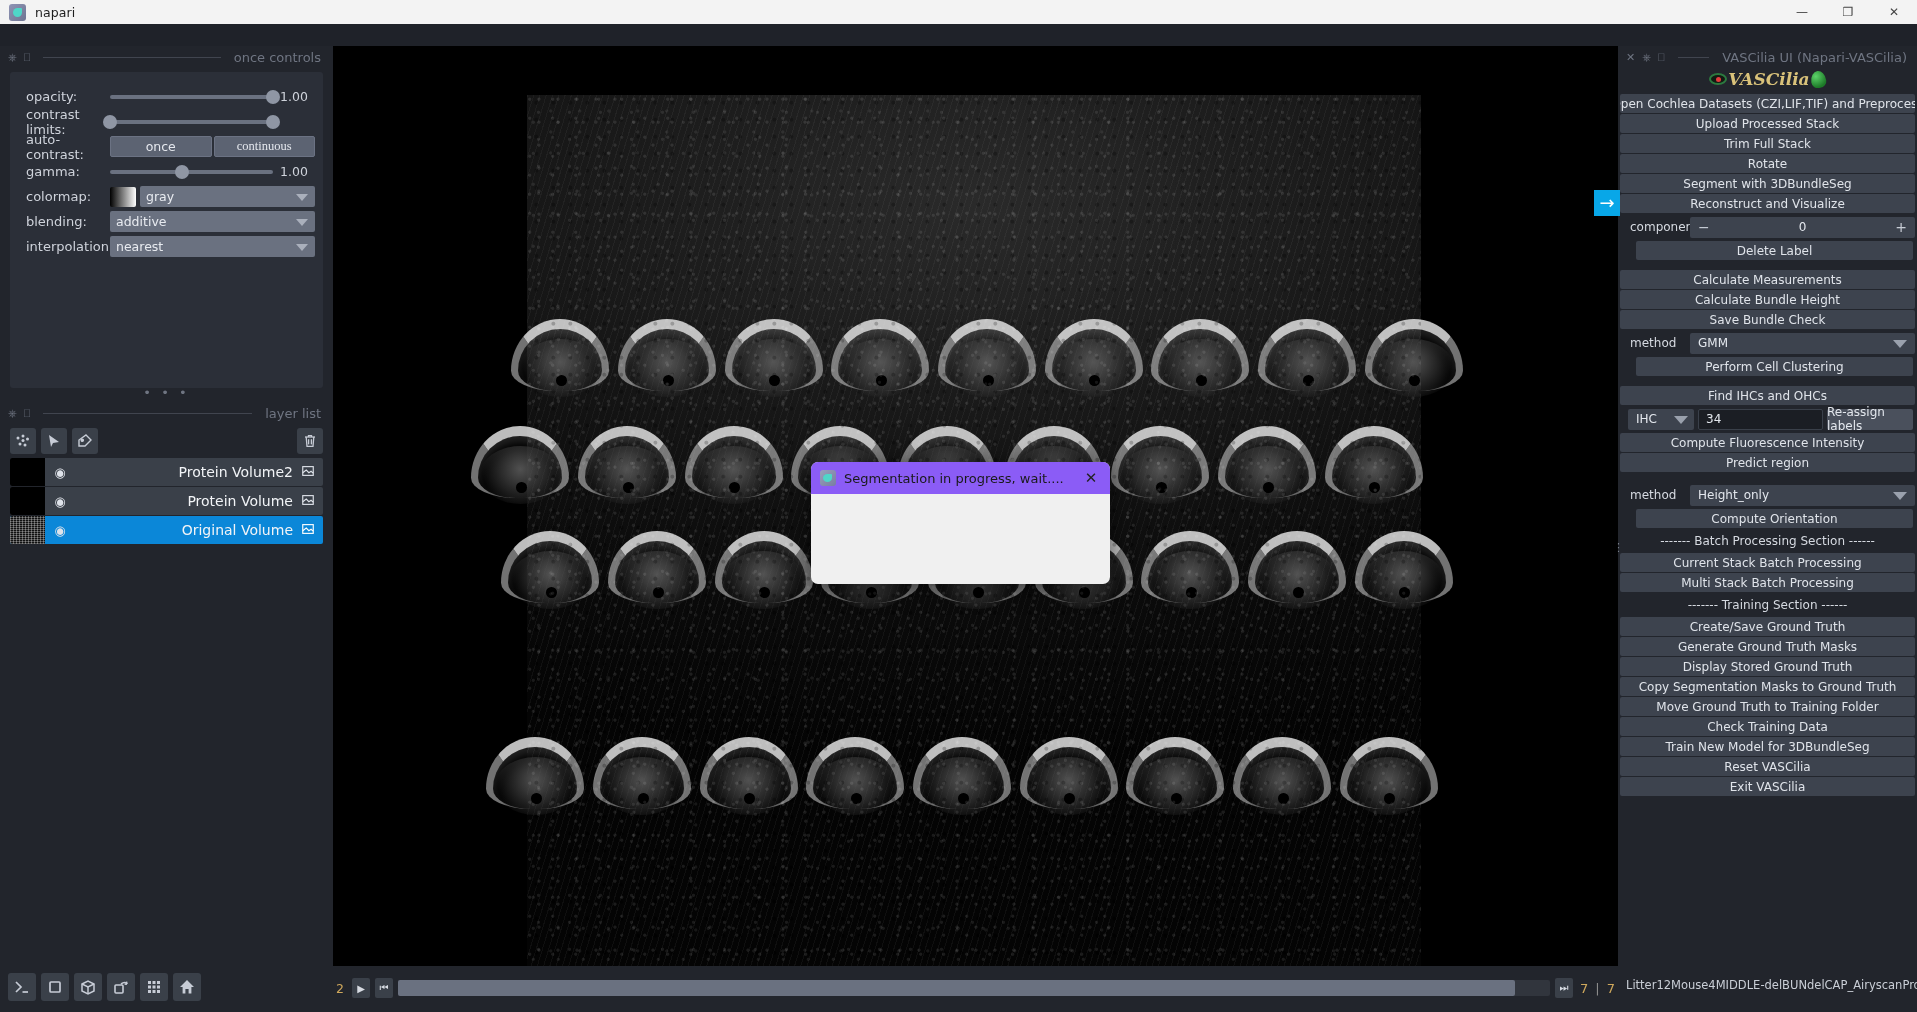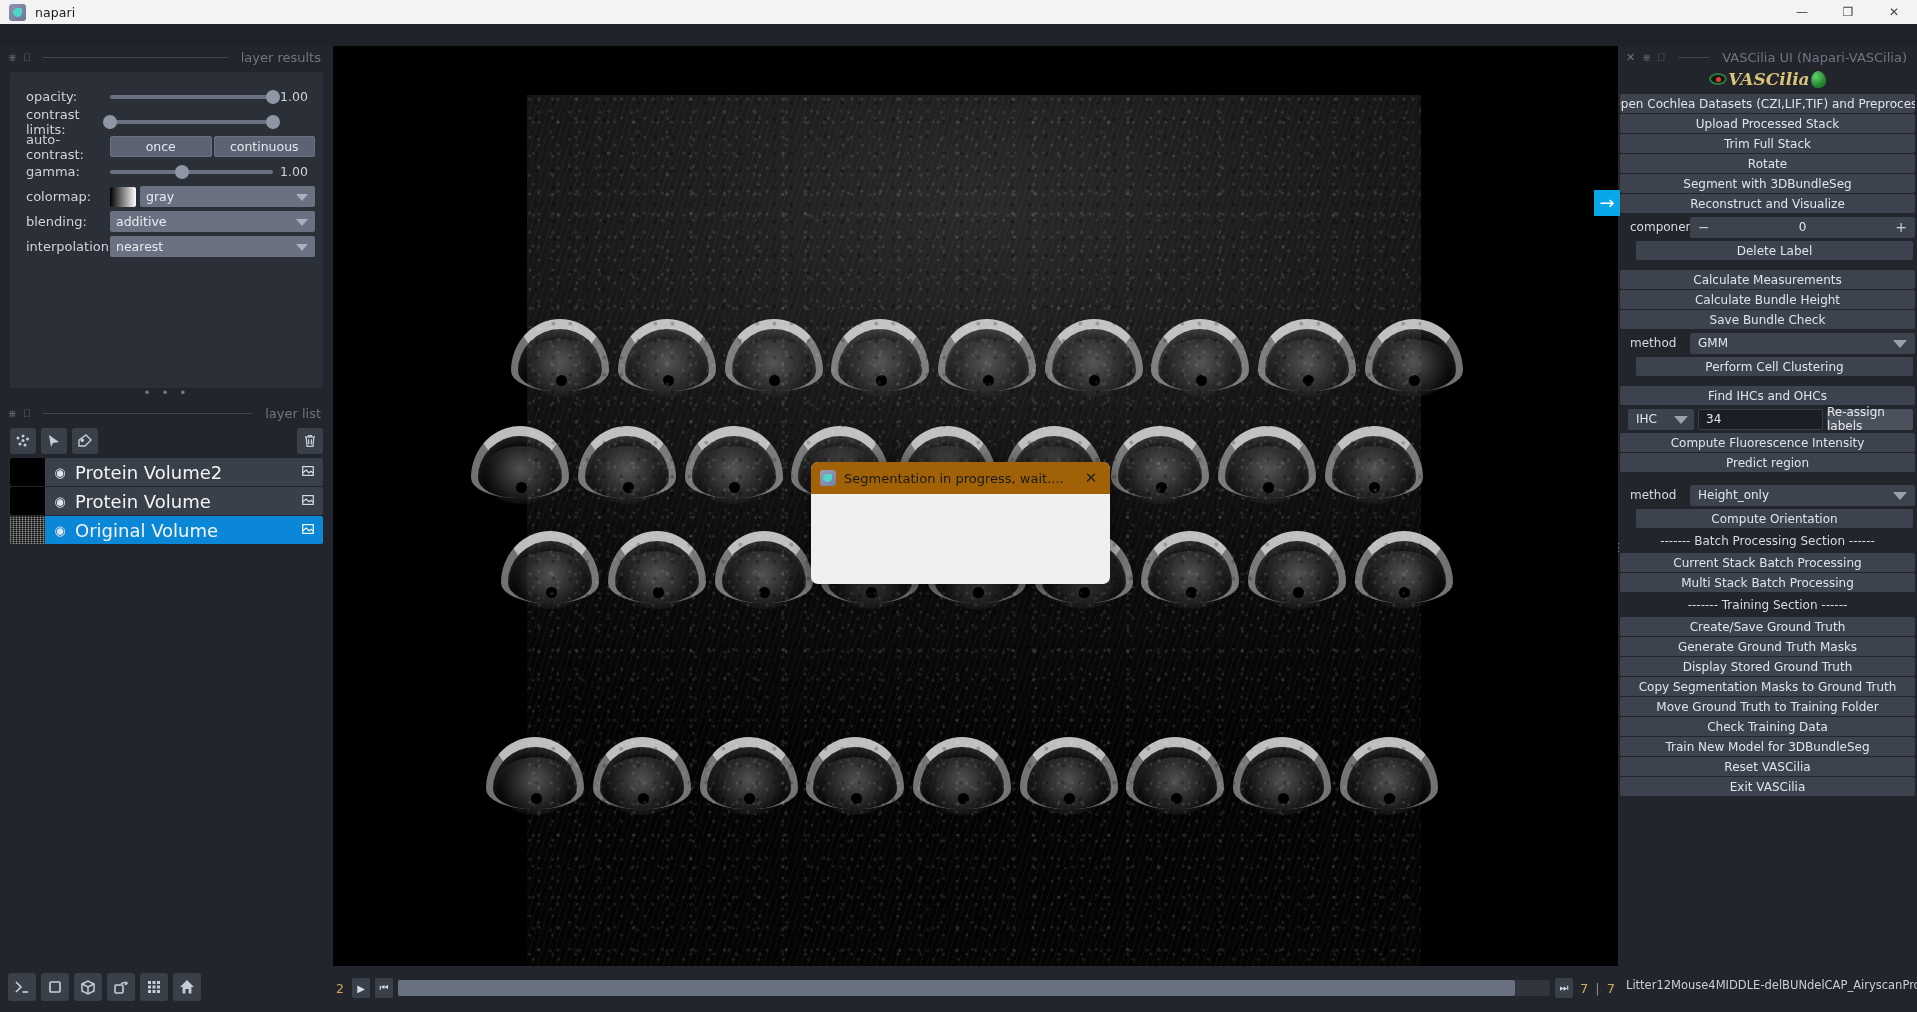--- a/index.html
+++ b/index.html
@@ -71,21 +71,21 @@
     position: absolute; width: 14px; height: 14px; border-radius: 50%;
     background: #8f96a4; transform: translateX(-50%);
   }
   .slider-num { width: 42px; font-size: 12.5px; color: #cfd3db; text-align: left; padding-left: 7px; overflow: hidden; white-space: nowrap; }
 
   .seg-btn {
     flex: 1; height: 21px; background: #5c6372; color: #e5e8ee; font-size: 12.5px;
     display: flex; align-items: center; justify-content: center; border-radius: 2px;
     border: 1px solid #6b7283;
   }
-  .seg-btn + .seg-btn { margin-left: 2px; }
+  .seg-btn + .seg-btn { margin-left: 2px; font-family: Liberation Serif, serif; }
 
   .cmap-swatch {
     width: 26px; height: 20px; margin-right: 4px; border-radius: 2px;
     background: linear-gradient(to right, #000 0%, #ffffff 100%);
   }
   .combo {
     flex: 1; height: 21px; background: #6a7180; border-radius: 2px;
     display: flex; align-items: center; padding: 0 6px; position: relative;
     color: #e8ebf0; font-size: 12.5px;
   }
@@ -112,21 +112,21 @@
   }
   .ll-row.selected { background: #0b87d8; }
   .ll-thumb { width: 35px; height: 28px; flex: 0 0 35px; background: #000; }
   .ll-thumb.noise {
     background:
       repeating-linear-gradient(0deg, rgba(255,255,255,.28) 0 1px, transparent 1px 2px),
       repeating-linear-gradient(90deg, rgba(255,255,255,.30) 0 1px, transparent 1px 3px),
       #111;
   }
   .ll-eye { width: 30px; text-align: center; color: #dfe3ea; font-size: 13px; }
-  .ll-name { flex: 1; text-align: left; font-size: 18px; color: #f2f4f7; }
+  .ll-name { flex: 1; text-align: right; font-size: 14px; color: #f2f4f7; }
   .ll-type { width: 30px; text-align: center; color: #dfe3ea; font-size: 13px; }
 
   
   #canvas {
     position: absolute; left: 333px; top: 46px; width: 1285px; height: 920px;
     background: #000; overflow: hidden;
   }
   #specimen {
     position: absolute; left: 194px; top: 49px; width: 894px; height: 912px;
     background:
@@ -193,21 +193,21 @@
   }
 
   
   #progress-dialog {
     position: absolute; left: 811px; top: 462px; width: 299px; height: 122px;
     background: #f0f0f0; border-radius: 7px;
     box-shadow: 0 4px 22px rgba(0,0,0,.55);
     overflow: hidden; z-index: 8;
   }
   #pd-title {
-    height: 32px; background: #a16207; display: flex; align-items: center; padding: 0 4px 0 9px;
+    height: 32px; background: #8b5cf6; display: flex; align-items: center; padding: 0 4px 0 9px;
   }
   #pd-title .pd-ico {
     width: 16px; height: 16px; border-radius: 3px; margin-right: 8px;
     background: linear-gradient(135deg,#9a9fbd 0%,#787ea0 100%); position: relative; overflow: hidden;
   }
   #pd-title .pd-ico::after {
     content: ""; position: absolute; left: 3px; top: 4px; width: 9px; height: 8px;
     border-radius: 50% 10% 50% 50%; background: #4fd6c8;
   }
   #pd-title .pd-text { font-size: 13px; color: #1a1a1a; flex: 1; }
@@ -335,21 +335,21 @@
     <div class="tb-btn close">✕</div>
   </div>
 
 
   <div id="left-dock">
 
     <div class="dock-header">
       <span class="dh-icon">⎈</span>
       <span class="dh-icon">⎕</span>
       <span class="dh-rule"></span>
-      <span class="dh-title">layer results</span>
+      <span class="dh-title">once controls</span>
     </div>
 
     <div class="panel-box" style="height:316px;">
 
       <div class="ctrl-row">
         <div class="ctrl-label">opacity:</div>
         <div class="ctrl-field">
           <div class="slider">
             <div class="track"></div>
             <div class="knob" style="left:100%;"></div>

